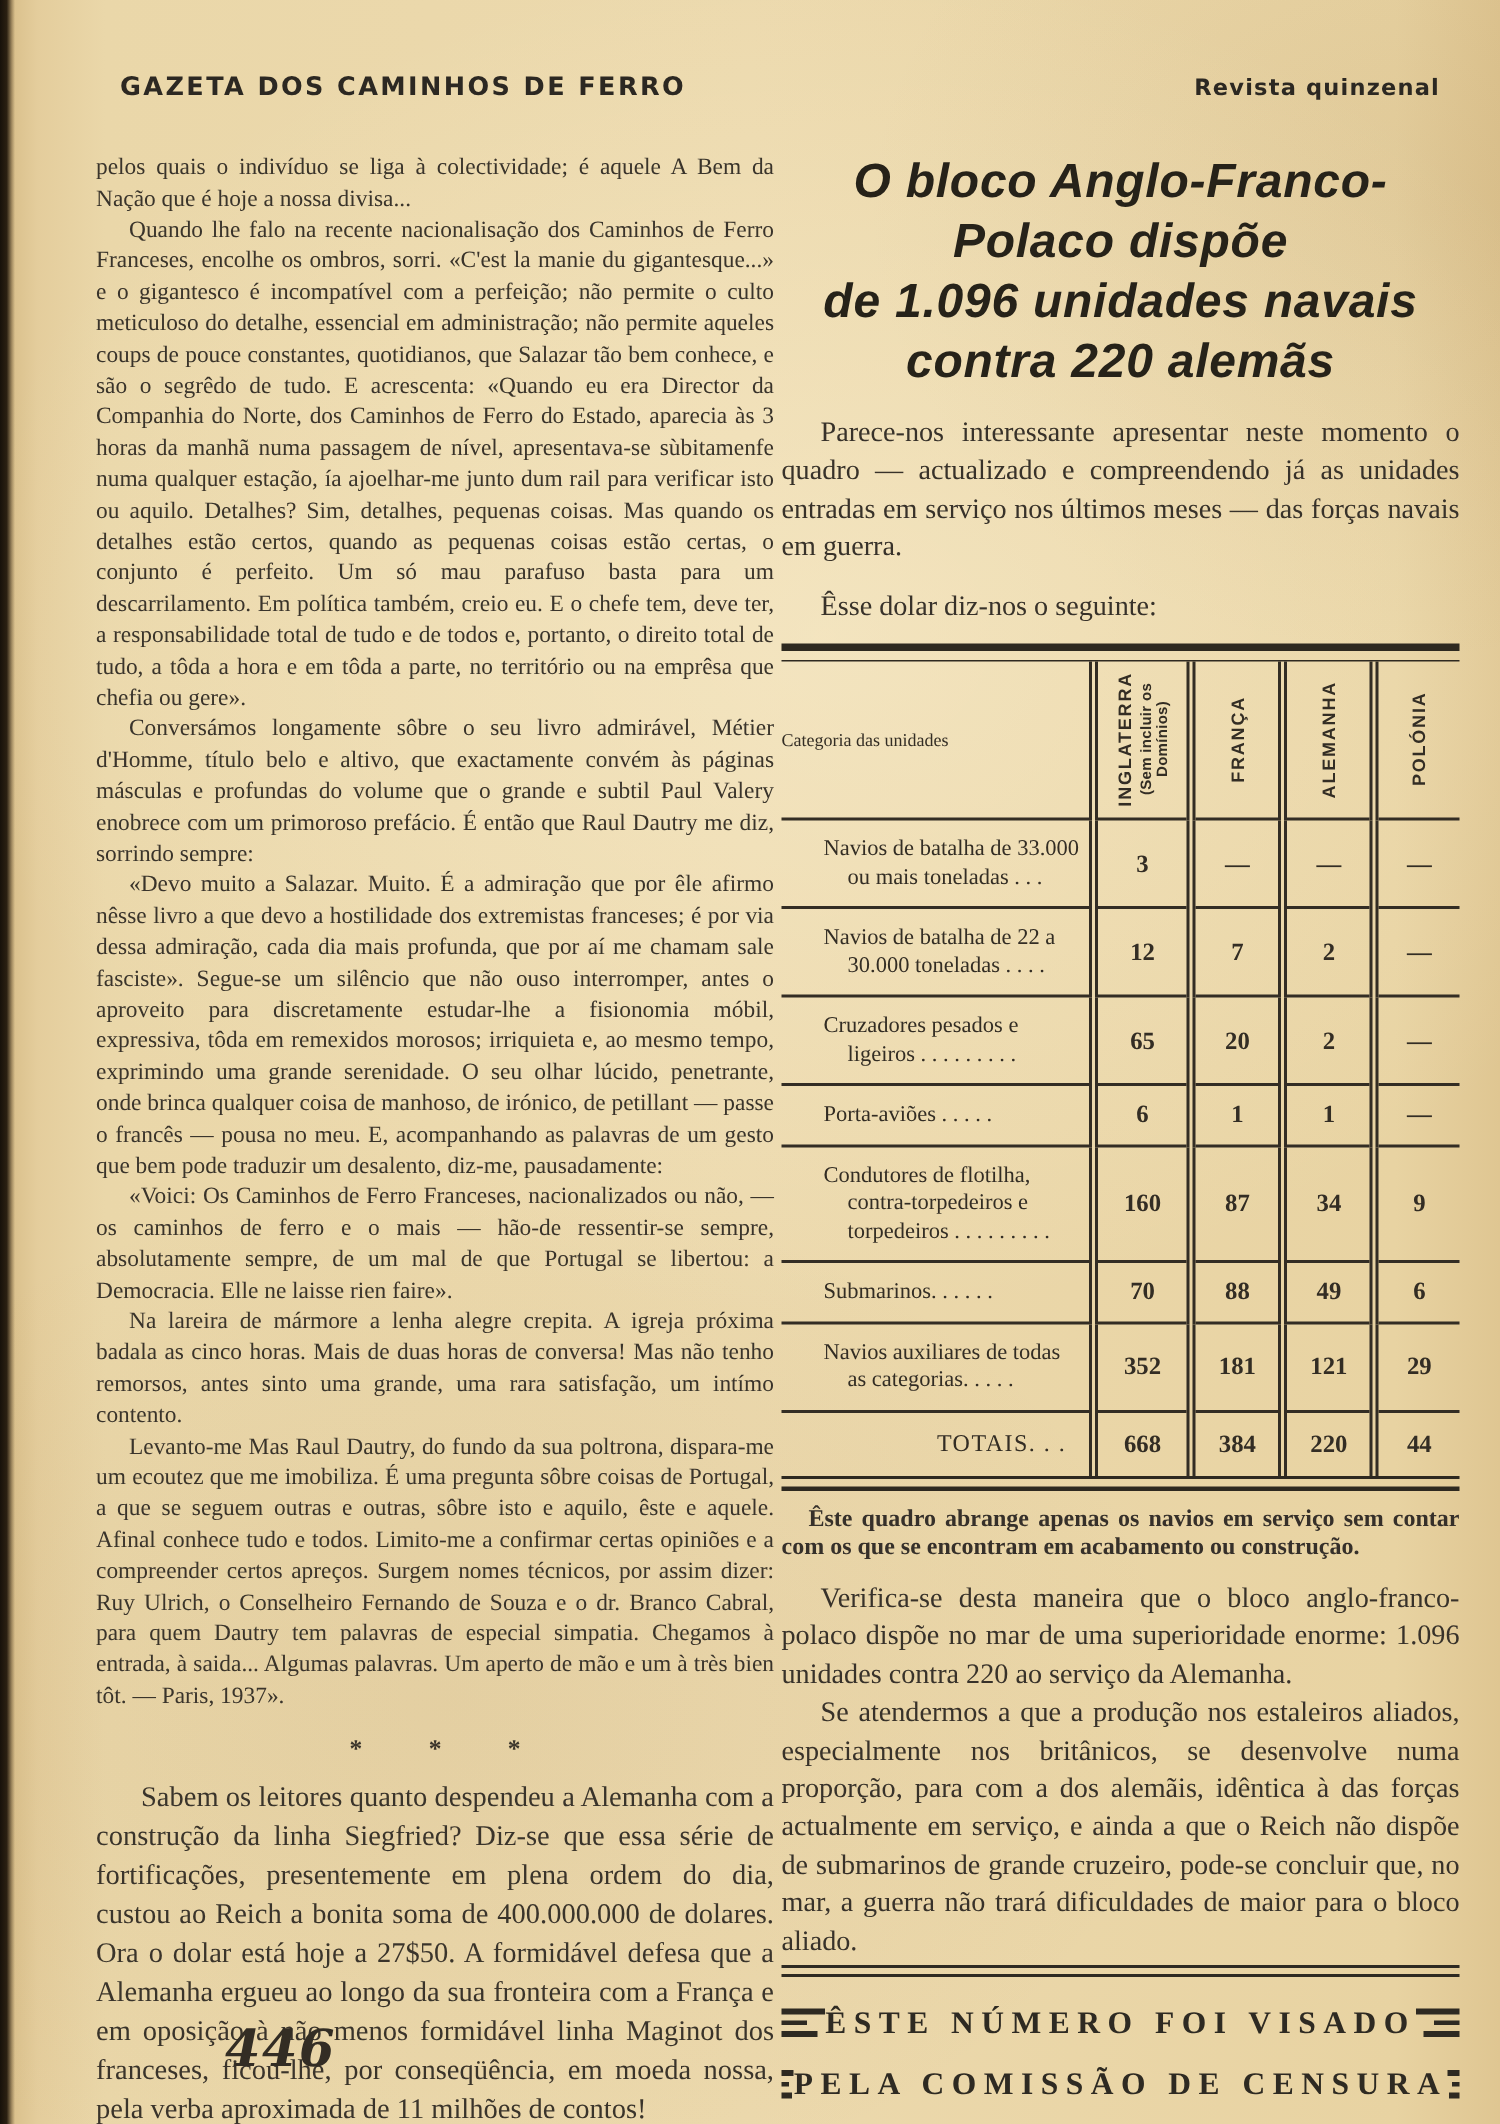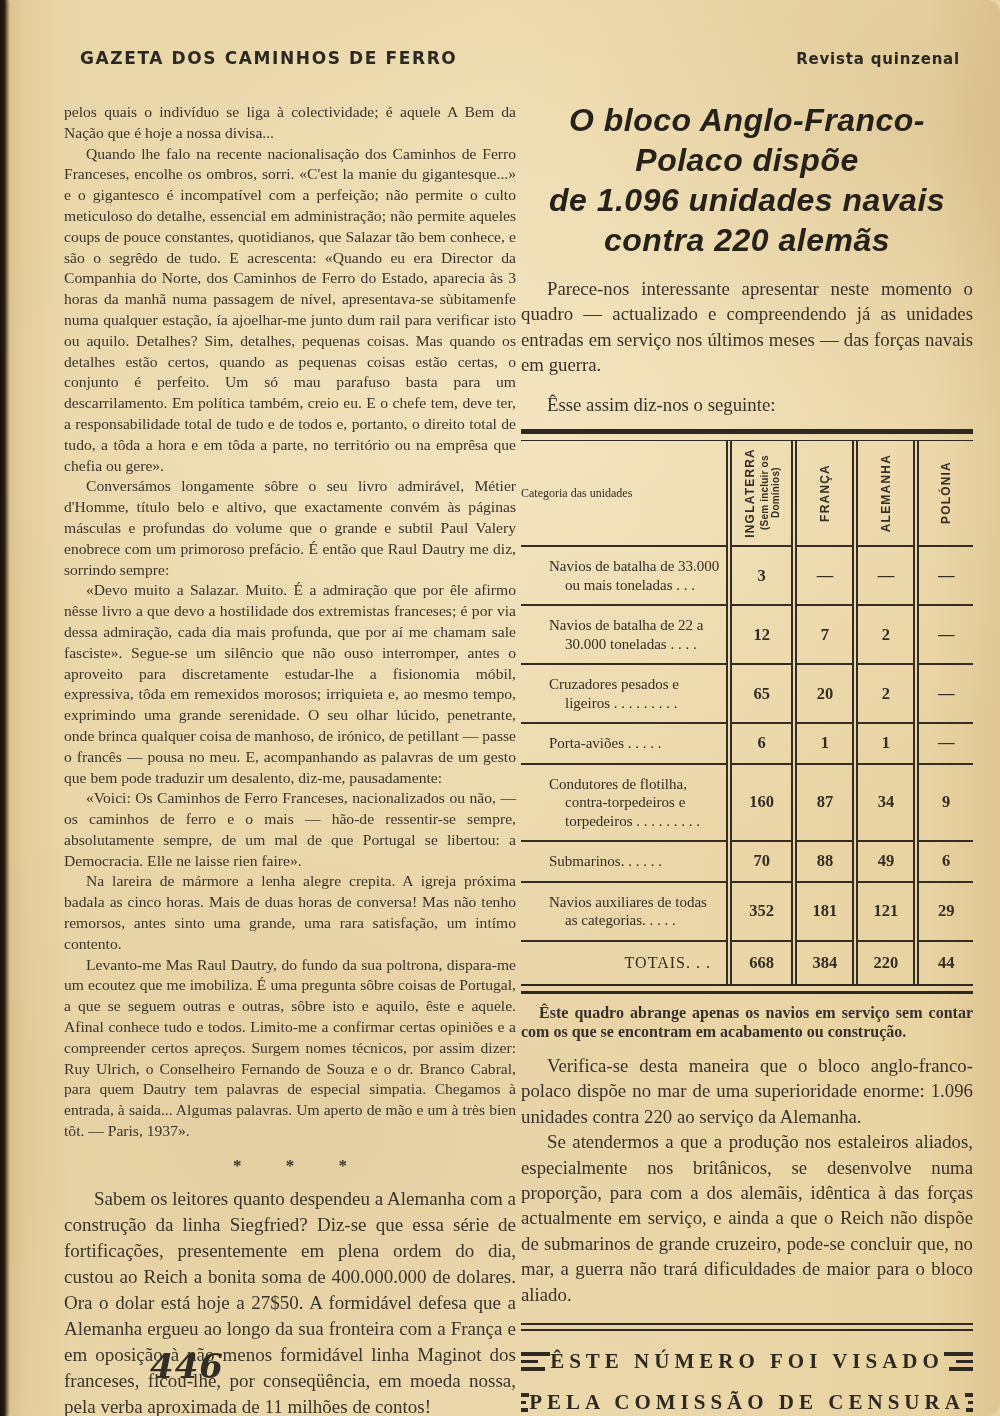--- a/index.html
+++ b/index.html
@@ -9,21 +9,20 @@
     font-family:"Liberation Serif",serif;
   }
   .paper{
     position:absolute;inset:0;
     background:
       radial-gradient(900px 700px at 55% 30%, rgba(255,246,220,.40), rgba(255,246,220,0) 65%),
       radial-gradient(700px 500px at 30% 80%, rgba(140,100,50,.08), rgba(140,100,50,0) 70%),
       radial-gradient(500px 400px at 95% 10%, rgba(150,110,60,.10), rgba(150,110,60,0) 75%),
       linear-gradient(90deg,#d5ba84 0%,#e4cd9c 2.5%,#ead7a9 7%,#ecd9ad 50%,#e8d3a2 93%,#dfc692 100%),
       #e9d5a6;
-    border-radius: 13px;
   }
   .scan-edge{
     position:absolute;left:0;top:0;bottom:0;width:10px;
     background:linear-gradient(90deg,#17110a 0%,#2b2012 45%,rgba(70,52,28,.35) 80%,rgba(70,52,28,0) 100%);
   }
   .masthead{
     position:absolute;left:80px;right:40px;top:48px;
     display:flex;justify-content:space-between;align-items:baseline;
     color:#2c2822;
     font-family:"DejaVu Sans",sans-serif;font-weight:bold;
@@ -90,21 +89,21 @@
   tr.totals td{border-bottom:none;}
   tr.totals td.lbl{text-align:right;}
   tr.totals td.lbl .t{padding:12px 15px 12px 0;text-indent:0;font-size:16px;letter-spacing:1px;}
 
   .footnote{
     margin:10px 0 12px 0;font-size:16px;line-height:18.5px;font-weight:bold;
     text-align:justify;text-indent:18px;color:#36302a;
   }
 
   
-  .censor{margin-top:16px;color:#2e2a22;}
+  .censor{margin-top:3px;color:#2e2a22;}
   .censor-toprule{height:4px;border-top:2px solid #2e2a22;border-bottom:2px solid #2e2a22;margin-bottom:18px;}
   .censor-line{display:flex;justify-content:space-between;align-items:center;margin-bottom:16px;}
   .censor-text{
     font-size:21px;font-weight:bold;letter-spacing:5px;white-space:nowrap;
   }
   .mark{width:58px;display:flex;flex-direction:column;gap:4px;}
   .mark i{display:block;height:3.5px;background:#2e2a22;}
   .mark.l i:nth-child(1){width:100%;}
   .mark.l i:nth-child(2){width:58%;align-self:flex-start;}
   .mark.l i:nth-child(3){width:84%;align-self:flex-start;}
@@ -135,21 +134,21 @@
     <p class="body-lg">Sabem os leitores quanto despendeu a Alemanha com a construção da linha Siegfried? Diz-se que essa série de fortificações, presentemente em plena ordem do dia, custou ao Reich a bonita soma de 400.000.000 de dolares. Ora o dolar está hoje a 27$50. A formidável defesa que a Alemanha ergueu ao longo da sua fronteira com a França e em oposição à não menos formidável linha Maginot dos franceses, ficou-lhe, por conseqüência, em moeda nossa, pela verba aproximada de 11 milhões de contos!</p>
   </div>
 
   <div class="col-right">
     <h1 class="headline">
       <span>O bloco Anglo-Franco-Polaco dispõe</span>
       <span>de 1.096 unidades navais</span>
       <span>contra 220 alemãs</span>
     </h1>
     <p class="body-lg">Parece-nos interessante apresentar neste momento o quadro — actualizado e compreendendo já as unidades entradas em serviço nos últimos meses — das forças navais em guerra.</p>
-    <p class="body-lg lead">Êsse assim diz-nos o seguinte:</p>
+    <p class="body-lg lead">Êsse dolar diz-nos o seguinte:</p>
 
     <div class="rule-top"></div>
     <table class="naval">
       <colgroup>
         <col class="c-cat">
           <col class="c-n0">
           <col class="c-n1">
           <col class="c-n2">
           <col class="c-n3">
       </colgroup>

